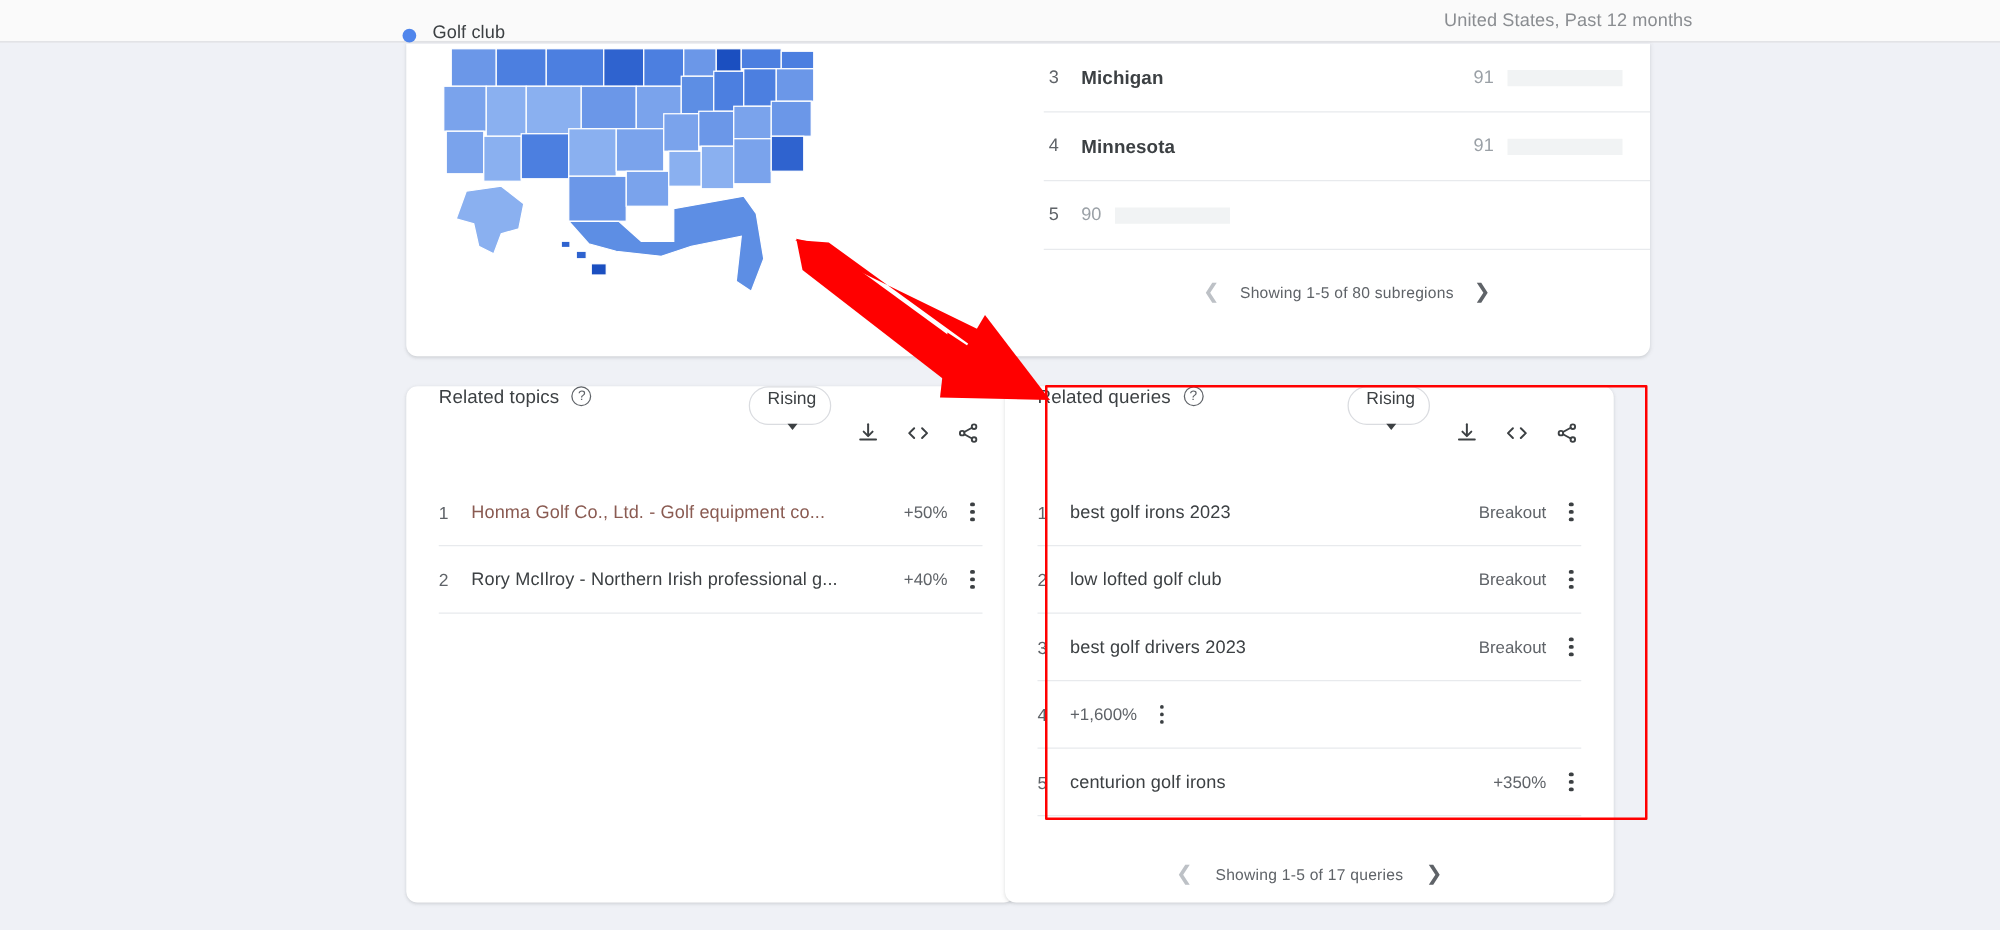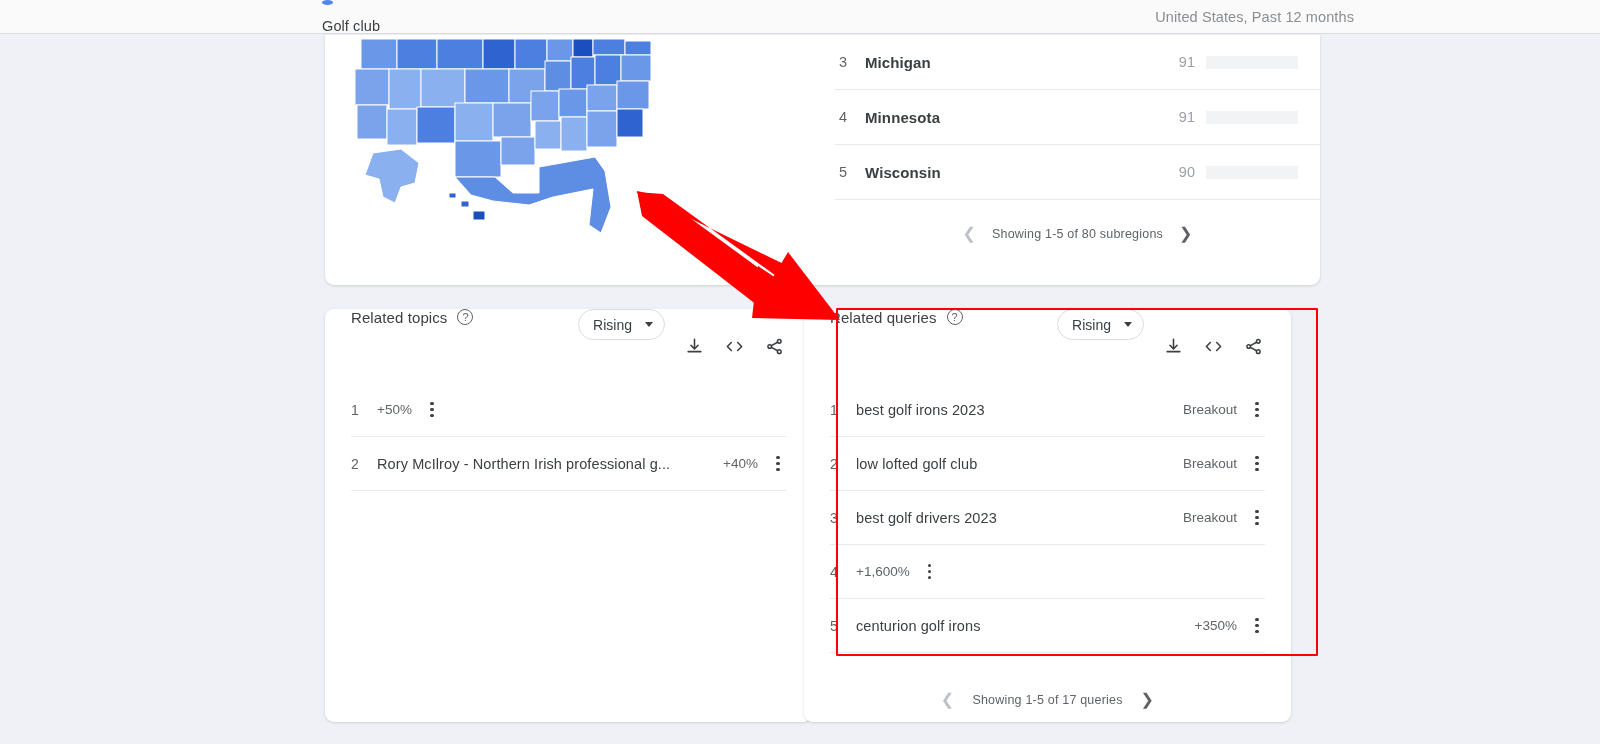--- a/index.html
+++ b/index.html
@@ -11,21 +11,21 @@
   }
   #root { position: relative; width: 1600px; height: 744px; }
 
   
   .topbar {
     position: absolute; left: 0; top: 0; width: 1600px; height: 34px;
     background: #fafafa;
     border-bottom: 1px solid #dadce0;
     display: flex; align-items: center;
   }
-  .legend-wrap { position: absolute; left: 322px; top: 0; height: 34px; display: flex; align-items: flex-start; gap: 13px; flex-direction: column; }
+  .legend-wrap { position: absolute; left: 322px; top: 0; height: 34px; display: flex; align-items: flex-end; gap: 13px; }
   .legend-dot { width: 11px; height: 11px; border-radius: 50%; background: #5086ec; }
   .legend-label { font-size: 14.5px; color: #3c4043; letter-spacing: .1px; }
   .topbar-right {
     position: absolute; right: 246px; top: 0; height: 34px;
     display: flex; align-items: center;
     font-size: 14.5px; color: #8a8d91; letter-spacing: .1px;
   }
 
   
   .card {
@@ -68,21 +68,21 @@
   .help-icon {
     width: 16px; height: 16px; border: 1.3px solid #5f6368; border-radius: 50%;
     margin-left: 10px; display: flex; align-items: center; justify-content: center;
     font-size: 11px; color: #5f6368; cursor: pointer; line-height: 1;
   }
   .head-spacer { flex: 1; }
   .rising-btn {
     display: flex; align-items: center; gap: 13px;
     height: 31px; padding: 0 11px 0 14px;
     border: 1px solid #dadce0; border-radius: 16px;
-    font-size: 14px; color: #3c4043; cursor: pointer; background: #fff;
+    font-size: 14px; color: #3c4043; cursor: pointer; background: #fff; flex-direction: column;
   }
   .caret { width: 0; height: 0; border-left: 4.5px solid transparent; border-right: 4.5px solid transparent; border-top: 5.5px solid #3c4043; }
   .head-icon { margin-left: 20px; cursor: pointer; display: flex; align-items: center; }
 
   
   .items { position: absolute; left: 0; top: 74px; width: 100%; padding: 0 26px; }
   .item-row {
     display: flex; align-items: center; height: 54px;
     border-bottom: 1px solid #e8eaed;
   }
@@ -188,21 +188,20 @@
         <span class="geo-rank">4</span>
         <span class="geo-name">Minnesota</span>
         <span class="geo-val">91</span>
         <span class="geo-barwrap">
           <span class="geo-bar" style="width: 97%;"></span>
         </span>
       </div>
 
       <div class="geo-row">
         <span class="geo-rank">5</span>
-        <span class="geo-name">Wisconsin</span>
         <span class="geo-val">90</span>
         <span class="geo-barwrap">
           <span class="geo-bar" style="width: 96%;"></span>
         </span>
       </div>
 
       <div class="geo-pager">
         <span class="chev">❮</span>
         <span>Showing 1-5 of 80 subregions</span>
         <span class="chev active">❯</span>
@@ -242,20 +241,21 @@
             <circle cx="6" cy="12" r="2.3"></circle>
             <circle cx="18" cy="18.5" r="2.3"></circle>
           <path d="M8.1 10.9 15.9 6.6M8.1 13.1l7.8 4.3" stroke-linecap="round"></path>
         </svg>
       </span>
     </div>
 
     <div class="items">
       <div class="item-row hovered">
         <span class="item-rank">1</span>
+        <span class="item-label">Honma Golf Co., Ltd. - Golf equipment co...</span>
         <span class="item-value">+50%</span>
         <span class="kebab">
             <i></i>
             <i></i>
             <i></i>
           </span>
       </div>
       <div class="item-row">
         <span class="item-rank">2</span>
         <span class="item-label">Rory McIlroy - Northern Irish professional g...</span>

